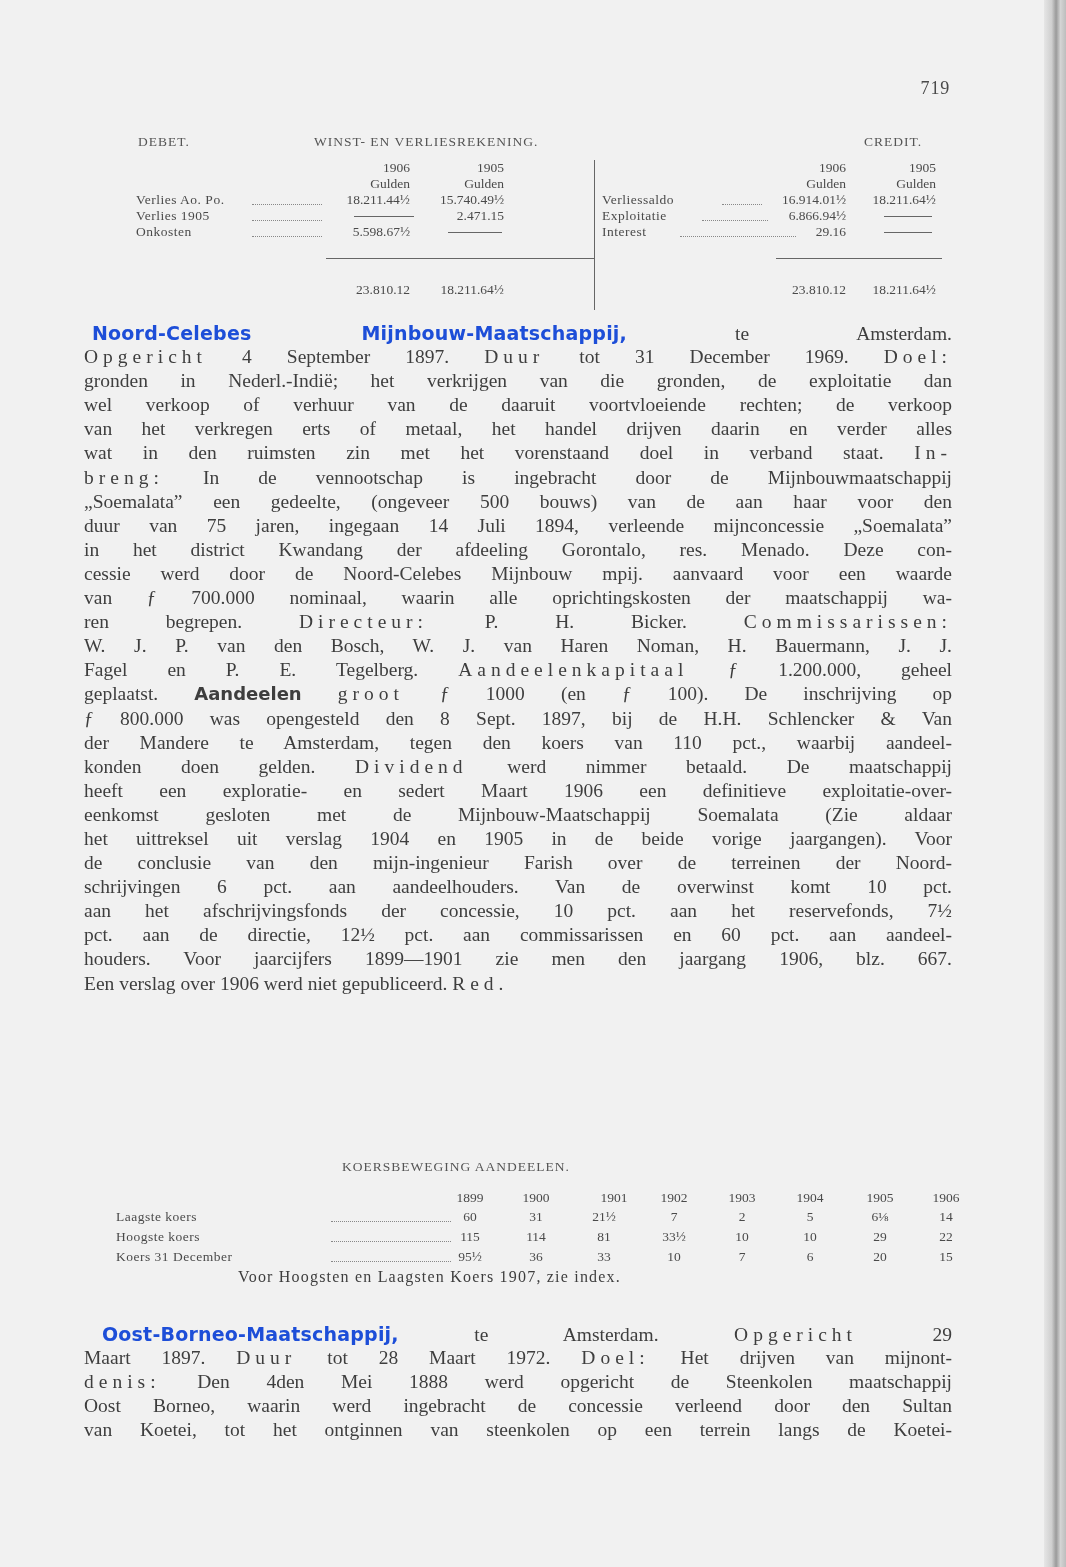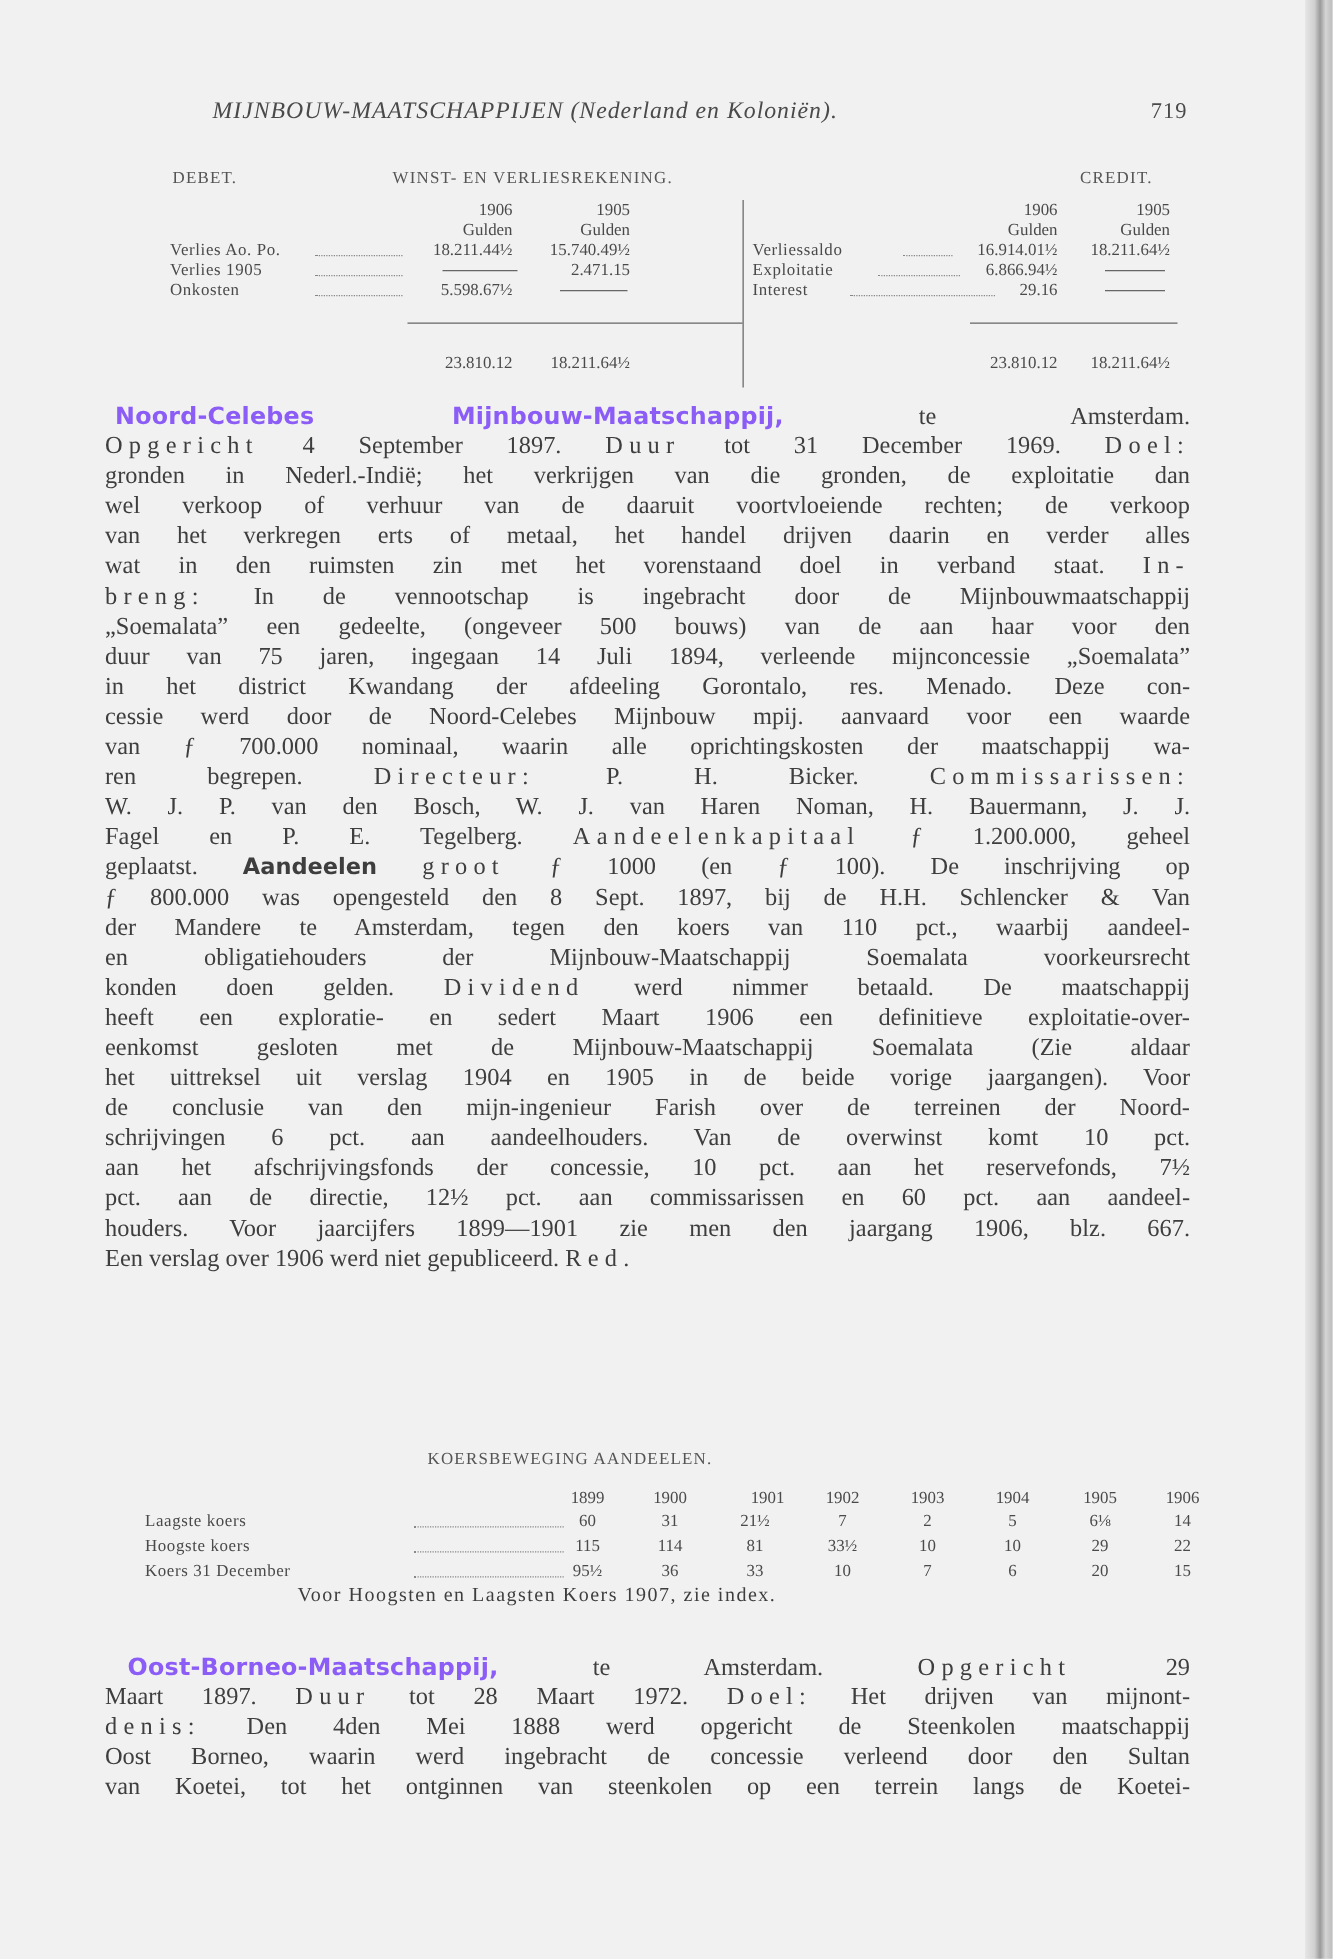--- a/index.html
+++ b/index.html
@@ -28,41 +28,40 @@
   .wv .lbl { position:absolute; letter-spacing:0.5px; }
   .wv .dots { position:absolute; border-bottom:1px dotted #888; height:10px; }
   .wv .num { position:absolute; text-align:right; width:90px; }
   .wv .dash { position:absolute; border-top:1px solid #666; height:0; }
   .wv .vline { position:absolute; left:458px; top:0; width:1px; height:150px; background:#666; }
   .wv .hline { position:absolute; border-top:1px solid #666; }
 
   .para { position:absolute; left:0; width:868px; font-size:19.5px; line-height:24.1px; text-align:justify; color:#3e3e3e; }
   .para .line { display:block; height:24.1px; text-align:justify; text-align-last:justify; white-space:nowrap; overflow:visible; }
   .para .line.last { text-align-last:left; }
-  .company { font-family:"DejaVu Sans", "Liberation Sans", sans-serif; font-weight:bold; font-size:19px; color:#8b5cf6; letter-spacing:0.2px; }
+  .company { font-family:"DejaVu Sans", "Liberation Sans", sans-serif; font-weight:bold; font-size:19px; color:#1d4ed8; letter-spacing:0.2px; }
   .sp { letter-spacing:5px; }
   .bold-sans { font-family:"DejaVu Sans", "Liberation Sans", sans-serif; font-weight:bold; font-size:18px; }
 
   
   .kb-caption { position:absolute; top:1159px; left:258px; font-size:13.5px; letter-spacing:1px; color:#555; }
   .kb { position:absolute; top:1190px; left:32px; width:860px; font-size:13.5px; color:#4a4a4a; }
   .kb .cell { position:absolute; width:50px; text-align:center; }
   .kb .lbl { position:absolute; left:0; letter-spacing:0.5px; }
   .kb .dots { position:absolute; border-bottom:1px dotted #888; height:10px; left:215px; width:120px; }
   .kb-note { position:absolute; top:1268px; left:154px; font-size:16px; letter-spacing:1.2px; color:#3e3e3e; }
 </style>
 </head>
 <body>
 
 <div class="edge"></div>
 
 <div class="page">
 
   <div class="running-head">
-    <span>MIJNBOUW-MAATSCHAPPIJEN (Nederland en Koloniën).</span>
     <span class="pg">719</span>
   </div>
 
   <div class="wv-caption" style="left:54px">DEBET.</div>
   <div class="wv-caption" style="left:230px">WINST- EN VERLIESREKENING.</div>
   <div class="wv-caption" style="left:780px">CREDIT.</div>
 
   <div class="wv">
     <div class="vline"></div>
 
@@ -130,21 +129,20 @@
       <span class="line"><span>duur van 75 jaren, ingegaan 14 Juli 1894, verleende mijnconcessie „Soemalata”</span></span>
       <span class="line"><span>in het district Kwandang der afdeeling Gorontalo, res. Menado. Deze con-</span></span>
       <span class="line"><span>cessie werd door de Noord-Celebes Mijnbouw mpij. aanvaard voor een waarde</span></span>
       <span class="line"><span>van ƒ 700.000 nominaal, waarin alle oprichtingskosten der maatschappij wa-</span></span>
       <span class="line"><span>ren begrepen. </span><span class="sp">Directeur:</span><span> P. H. Bicker. </span><span class="sp">Commissarissen:</span></span>
       <span class="line"><span>W. J. P. van den Bosch, W. J. van Haren Noman, H. Bauermann, J. J.</span></span>
       <span class="line"><span>Fagel en P. E. Tegelberg. </span><span class="sp">Aandeelenkapitaal</span><span> ƒ 1.200.000, geheel</span></span>
       <span class="line"><span>geplaatst. </span><span class="bold-sans">Aandeelen</span><span> </span><span class="sp">groot</span><span> ƒ 1000 (en ƒ 100). De inschrijving op</span></span>
       <span class="line"><span>ƒ 800.000 was opengesteld den 8 Sept. 1897, bij de H.H. Schlencker &amp; Van</span></span>
       <span class="line"><span>der Mandere te Amsterdam, tegen den koers van 110 pct., waarbij aandeel-</span></span>
-      <span class="line"><span>en obligatiehouders der Mijnbouw-Maatschappij Soemalata voorkeursrecht</span></span>
       <span class="line"><span>konden doen gelden. </span><span class="sp">Dividend</span><span> werd nimmer betaald. De maatschappij</span></span>
       <span class="line"><span>heeft een exploratie- en sedert Maart 1906 een definitieve exploitatie-over-</span></span>
       <span class="line"><span>eenkomst gesloten met de Mijnbouw-Maatschappij Soemalata (Zie aldaar</span></span>
       <span class="line"><span>het uittreksel uit verslag 1904 en 1905 in de beide vorige jaargangen). Voor</span></span>
       <span class="line"><span>de conclusie van den mijn-ingenieur Farish over de terreinen der Noord-</span></span>
       <span class="line"><span>schrijvingen 6 pct. aan aandeelhouders. Van de overwinst komt 10 pct.</span></span>
       <span class="line"><span>aan het afschrijvingsfonds der concessie, 10 pct. aan het reservefonds, 7½</span></span>
       <span class="line"><span>pct. aan de directie, 12½ pct. aan commissarissen en 60 pct. aan aandeel-</span></span>
       <span class="line"><span>houders. Voor jaarcijfers 1899—1901 zie men den jaargang 1906, blz. 667.</span></span>
       <span class="line last"><span>Een verslag over 1906 werd niet gepubliceerd. </span><span class="sp">Red.</span></span>

